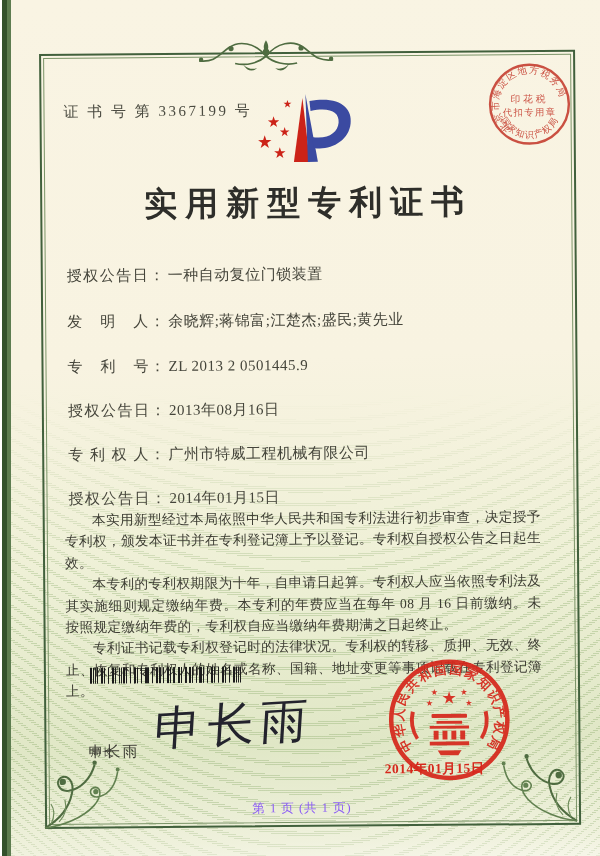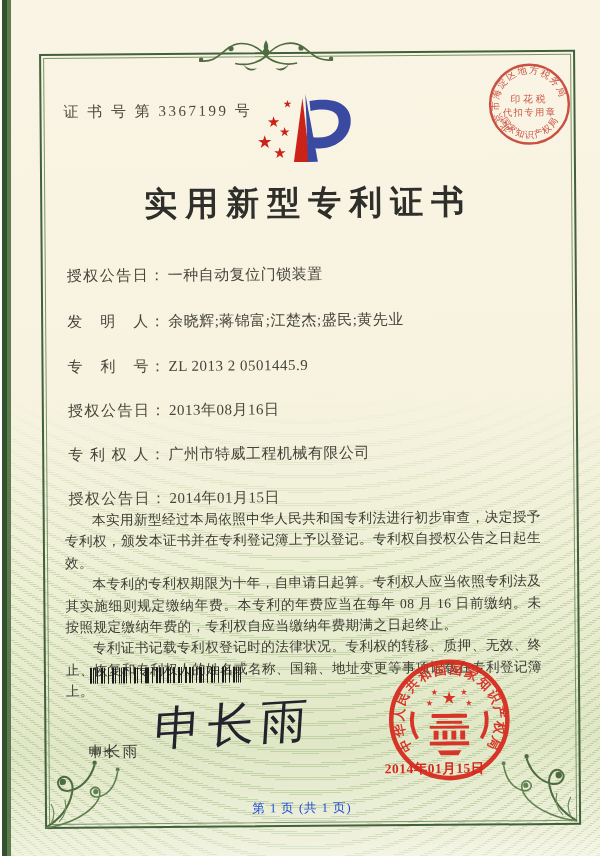--- a/index.html
+++ b/index.html
@@ -83,21 +83,21 @@
     transform:rotate(-3deg) skewX(-7deg);
     font-weight:500; white-space:nowrap;
   }
   .official-seal { position:absolute; left:384px; top:658px; width:126px; height:126px; opacity:.93; }
   .seal-date {
     position:absolute; left:382px; top:761px; width:132px;
     font-size:13.5px; font-weight:700; color:#d6281c; letter-spacing:.5px; white-space:nowrap;
   }
   .page-no {
     position:absolute; left:237px; top:800px; width:124px;
-    text-align:center; font-size:12.5px; color:#1d4ed8; letter-spacing:1px;
+    text-align:center; font-size:12.5px; color:#8b5cf6; letter-spacing:1px;
   }
   svg text, svg textPath { font-family:"Liberation Serif","DejaVu Serif",serif; }
 </style>
 </head>
 <body>
 
 <svg width="0" height="0" style="position:absolute" aria-hidden="true">
   <defs>
     <path id="star" d="M0,-1 L0.2245,-0.309 L0.951,-0.309 L0.363,0.118 L0.588,0.809 L0,0.382 L-0.588,0.809 L-0.363,0.118 L-0.951,-0.309 L-0.2245,-0.309 Z"></path>
     <g id="flourish">

